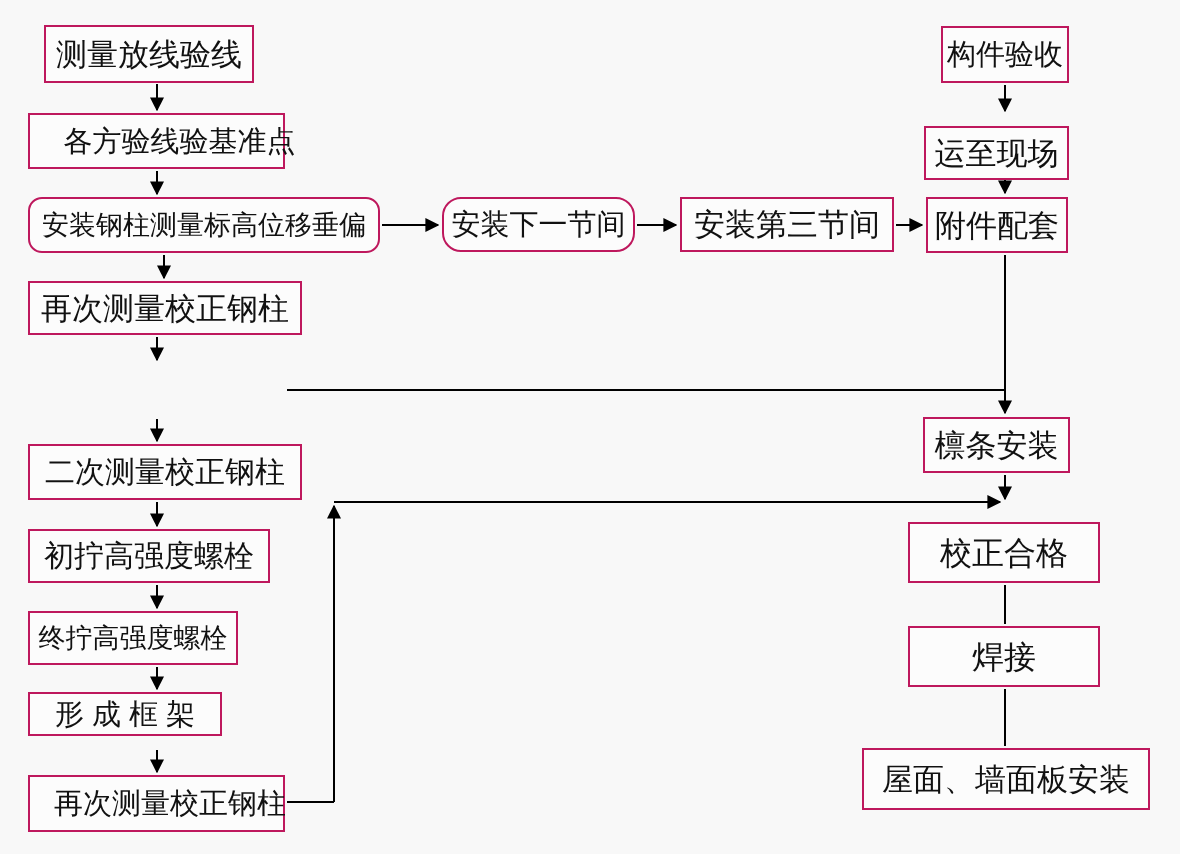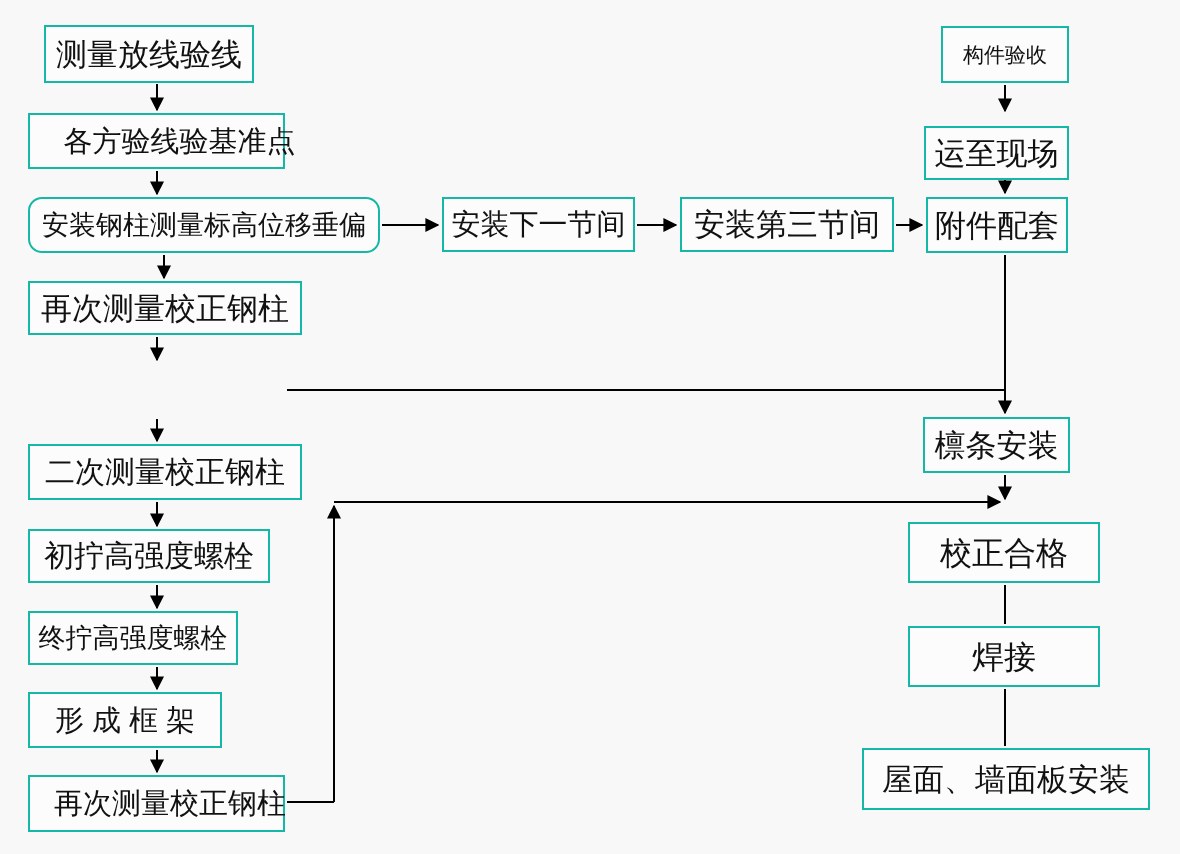--- a/index.html
+++ b/index.html
@@ -9,45 +9,45 @@
     font-family:"Liberation Sans","DejaVu Sans",sans-serif;
     color:#111;
     position:relative;
     overflow:hidden;
   }
   .canvas{position:absolute;left:0;top:0;width:1180px;height:854px;}
   svg.wires{position:absolute;left:0;top:0;pointer-events:none;}
   .node{
     position:absolute;
     box-sizing:border-box;
-    border:2px solid #14b8a6;
+    border:2px solid #be185d;
     background:#fcfcfc;
     display:flex;
     align-items:center;
     justify-content:center;
     text-align:center;
     white-space:nowrap;
     line-height:1;
   }
   
   #n1 {left:44px; top:25px;  width:210px;height:58px;font-size:31px;}
   #n2 {left:28px; top:113px; width:257px;height:56px;font-size:29px;padding-left:46px;}
   #n3 {left:28px; top:197px; width:352px;height:56px;font-size:27px;border-radius:14px;}
   #n4 {left:28px; top:281px; width:274px;height:54px;font-size:31px;}
   #n5 {left:28px; top:363px; width:257px;height:54px;font-size:31px;}
   #n6 {left:28px; top:444px; width:274px;height:56px;font-size:30px;}
   #n7 {left:28px; top:529px; width:242px;height:54px;font-size:30px;}
   #n8 {left:28px; top:611px; width:210px;height:54px;font-size:27px;}
-  #n9 {left:28px; top:692px; width:194px;height:56px;font-size:29px;text-align:center;}
+  #n9 {left:28px; top:692px; width:194px;height:44px;font-size:29px;text-align:center;}
   #n10{left:28px; top:775px; width:257px;height:57px;font-size:29px;padding-left:27px;}
   
-  #m1 {left:442px;top:197px; width:193px;height:55px;font-size:29px;}
+  #m1 {left:442px;top:197px; width:193px;height:55px;font-size:29px;border-radius:19px;}
   #m2 {left:680px;top:197px; width:214px;height:55px;font-size:31px;}
   
-  #r1 {left:941px;top:26px;  width:128px;height:57px;font-size:21px;}
+  #r1 {left:941px;top:26px;  width:128px;height:57px;font-size:29px;}
   #r2 {left:924px;top:126px; width:145px;height:54px;font-size:31px;}
   #r3 {left:926px;top:197px; width:142px;height:56px;font-size:31px;}
   #r4 {left:923px;top:417px; width:147px;height:56px;font-size:31px;}
   #r5 {left:908px;top:522px; width:192px;height:61px;font-size:32px;}
   #r6 {left:908px;top:626px; width:192px;height:61px;font-size:32px;}
   #r7 {left:862px;top:748px; width:288px;height:62px;font-size:31px;}
 </style>
 </head>
 <body>
 

